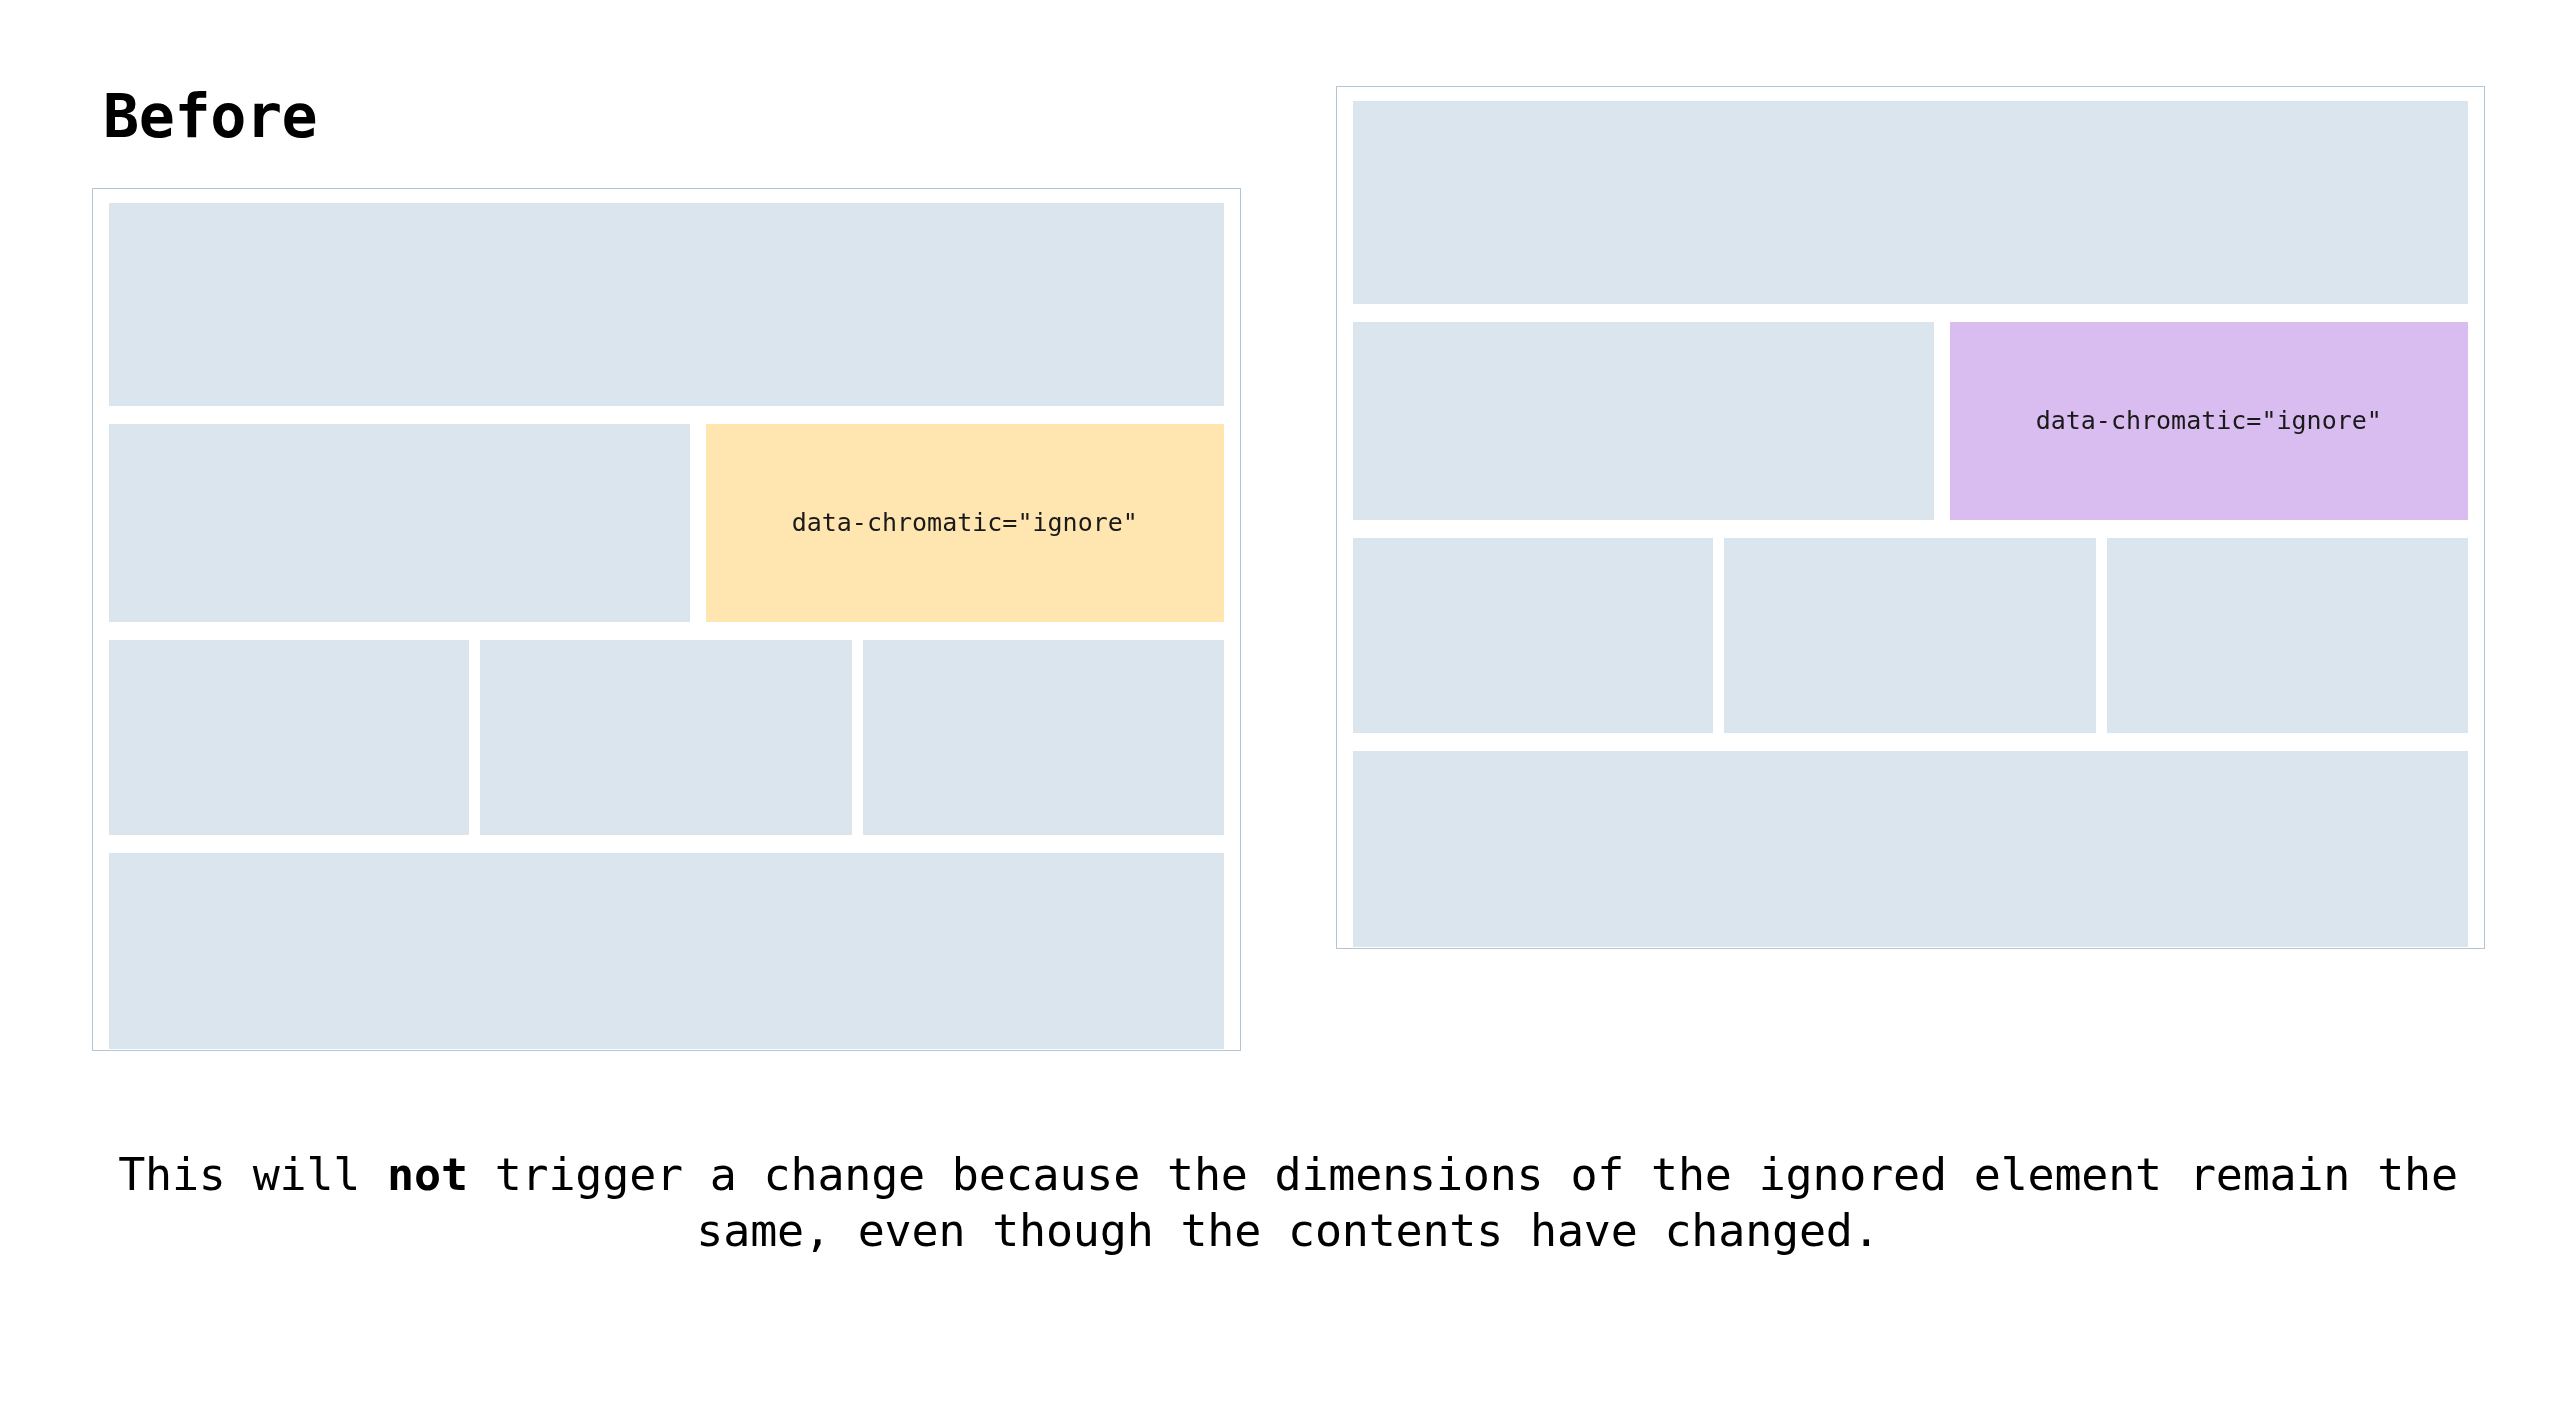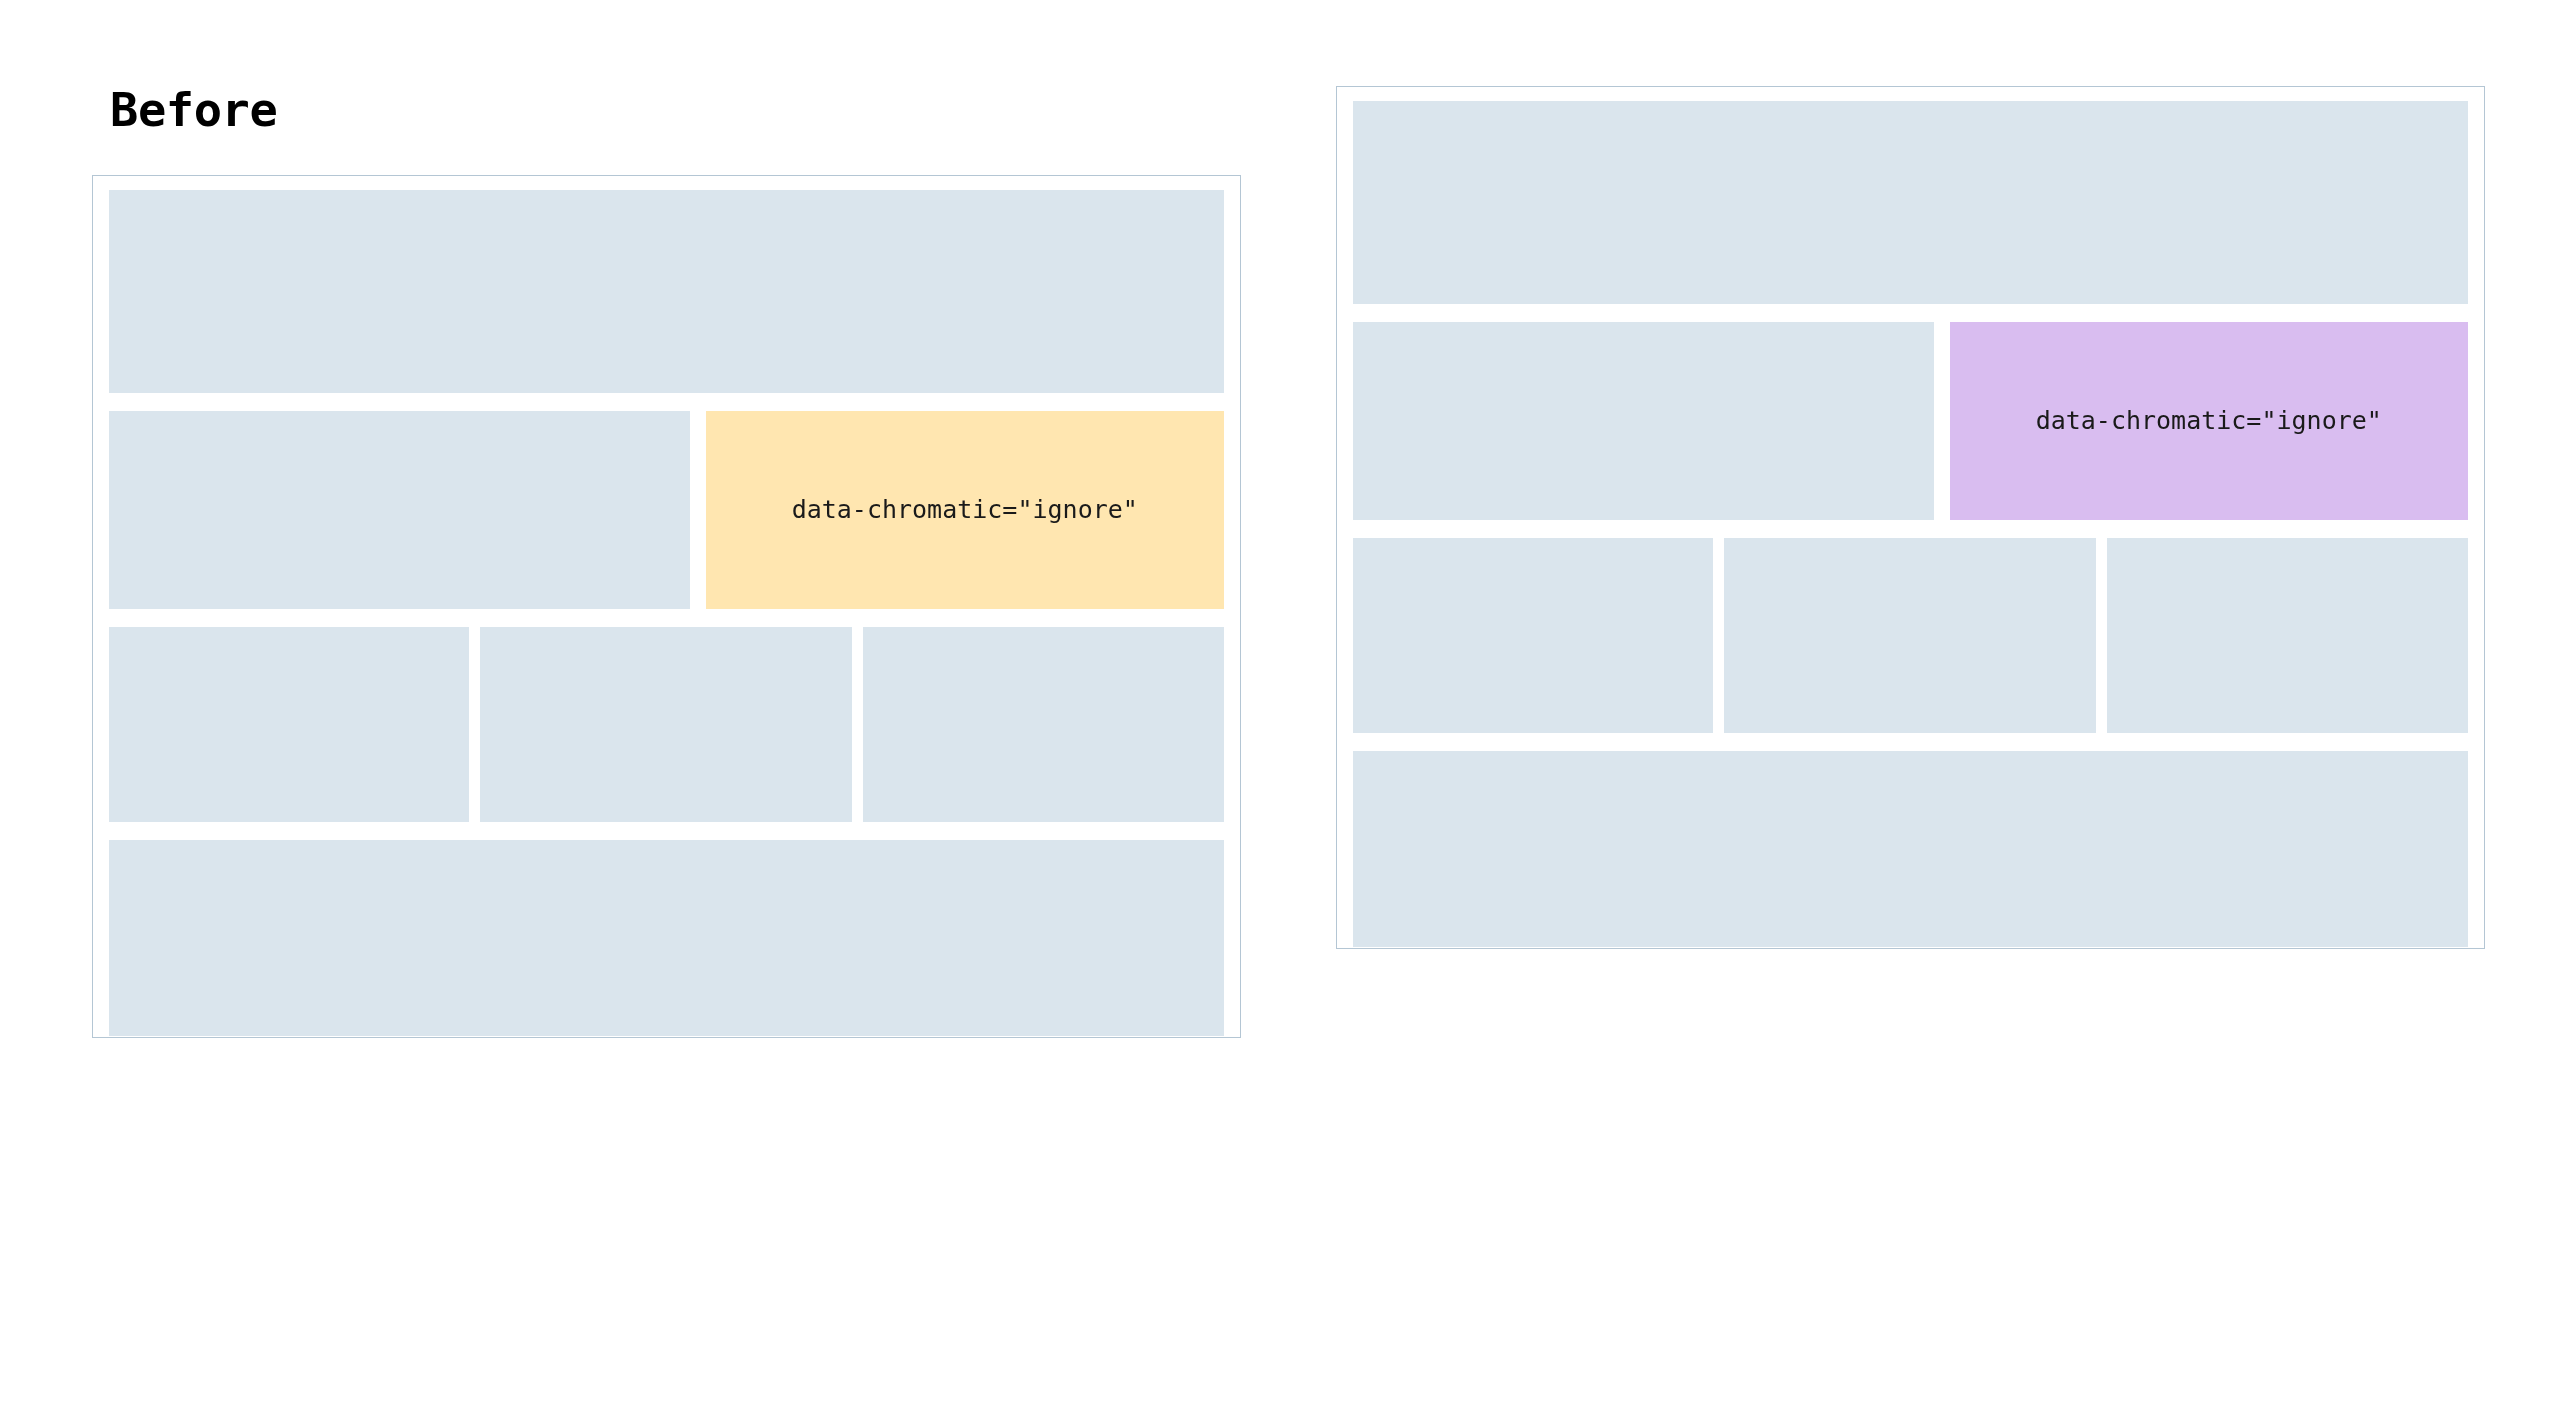--- a/index.html
+++ b/index.html
@@ -33,24 +33,24 @@
   }
 
   .column {
     width: 1149px;
     flex: 0 0 1149px;
   }
 
   .col-heading {
     font-family: "DejaVu Sans Mono", monospace;
     font-weight: bold;
-    font-size: 47px;
+    font-size: 60px;
     line-height: 1;
     color: #000000;
-    margin: 0 0 42px 18px;
+    margin: 0 0 42px 11px;
     letter-spacing: -0.4px;
     white-space: nowrap;
   }
 
   .panel {
     box-sizing: border-box;
     border: 0.7px solid #b4c6d4;
     background: #ffffff;
     padding: 13.7px 16px 14.4px 16px;
     height: 863px;
@@ -175,15 +175,16 @@
 
         <div class="prow row-4">
           <div class="blk"></div>
         </div>
 
       </div>
     </div>
 
   </div>
 
+  <div class="caption"><span>This will </span><b>not</b><span> trigger a change because the dimensions of the ignored element remain the same, even though the contents have changed.</span></div>
 
 </div>
 
 
 </body></html>

